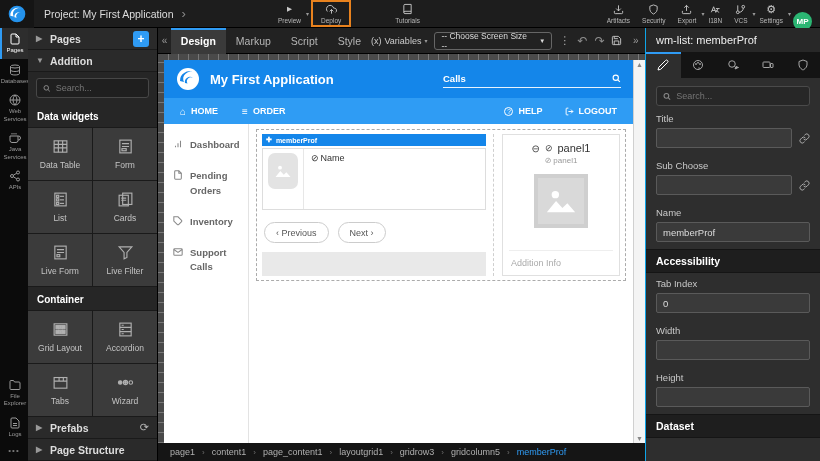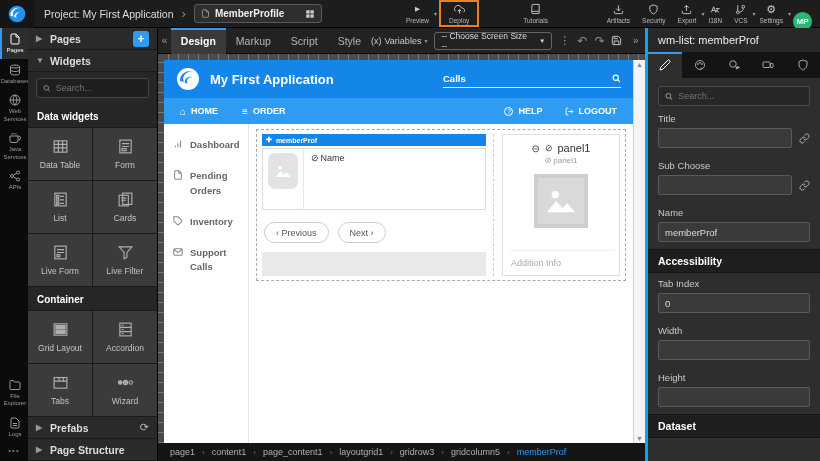--- a/index.html
+++ b/index.html
@@ -104,21 +104,21 @@
   .panel-sub { font-size:8px; color:#999; display:flex; gap:2px; margin-top:2px; justify-content:center; }
   .panel-img { width:54px; height:54px; background:#d9d9d9; border:4px solid #cfcfcf; margin:9px auto 8px; display:flex; align-items:center; justify-content:center; }
   .panel-img svg { width:34px; height:34px; }
   .panel-footer { font-size:9px; color:#aaa; border-top:1px solid #eee; margin-top:auto; padding:7px 2px; }
 
   .breadcrumb { height:18px; background:#151515; display:flex; align-items:center; padding:0 12px; gap:7px; font-size:9px; color:#b0b0b0; }
   .bc-sep { color:#6f6f6f; font-size:8px; }
   .bc-current { color:#2f9bf4; }
 
   
-  .inspector { width:175px; background:#2e2e2e; border-left:3px solid #0ea5e9; display:flex; flex-direction:column; overflow:hidden; }
+  .inspector { width:175px; background:#2e2e2e; border-left:1px solid #0ea5e9; display:flex; flex-direction:column; overflow:hidden; }
   .insp-title { height:24px; min-height:24px; display:flex; align-items:center; padding:0 10px; color:#eee; font-size:11px; background:#282828; }
   .insp-tabs { display:flex; background:#141414; height:26px; min-height:26px; }
   .i-tab { flex:1; display:flex; align-items:center; justify-content:center; color:#a5a5a5; }
   .i-tab svg { width:12px; height:12px; }
   .i-tab.active { background:#2e2e2e; box-shadow:inset 0 2px 0 #2f9bf4; color:#fff; }
   .insp-search { margin:8px 10px 2px; display:flex; align-items:center; gap:5px; background:#272727; border:1px solid #4a4a4a; border-radius:3px; height:20px; min-height:20px; padding:0 6px; }
   .f-group { padding:5px 10px 7px; }
   .f-label { color:#c9c9c9; font-size:9.5px; margin-bottom:4px; }
   .f-row { display:flex; align-items:center; gap:7px; }
   .f-input { flex:1; width:100%; background:#3a3a3a; border:1px solid #5a5a5a; border-radius:2px; height:20px; color:#ddd; font-size:9.5px; padding:0 6px; outline:none; font-family:inherit; min-width:0; }
@@ -133,33 +133,20 @@
   <div class="topbar">
     <div class="logo-box">
       <svg width="20" height="20" viewBox="0 0 24 24">
         <circle cx="12" cy="12" r="10" fill="#2492eb"></circle>
         <path d="M4 14a9 9 0 0 1 14-8 7 7 0 0 0-10 9z" fill="#fff"></path>
         <path d="M9 16a5 5 0 0 1 8-5 4 4 0 0 0-5.5 5.5z" fill="#fff"></path>
       </svg>
     </div>
     <span class="project-label">Project: My First Application</span>
     <span class="crumb-chev">›</span>
-    <div class="page-selector">
-      <svg width="9" height="11" viewBox="0 0 24 24" fill="none" stroke="#aaa" stroke-width="2">
-          <path d="M14 2H6a2 2 0 0 0-2 2v16a2 2 0 0 0 2 2h12a2 2 0 0 0 2-2V8z"></path>
-          <path d="M14 2v6h6"></path>
-        </svg>
-      <span class="plabel">MemberProfile</span>
-      <svg width="10" height="10" viewBox="0 0 24 24" fill="#ccc">
-          <rect x="3" y="3" width="8" height="8"></rect>
-          <rect x="13" y="3" width="8" height="8"></rect>
-          <rect x="3" y="13" width="8" height="8"></rect>
-          <rect x="13" y="13" width="8" height="8"></rect>
-        </svg>
-    </div>
 
     <div class="top-center">
       <div class="top-btn">
         <span class="ic">▶</span>
         <span>Preview</span>
         <span class="mini-chev">▾</span>
       </div>
       <div class="deploy-wrap">
         <div class="top-btn">
           <span class="ic">
@@ -307,21 +294,21 @@
     </div>
 
     <div class="palette">
       <div class="p-row">
         <span class="caret">▶</span>
         <span>Pages</span>
         <span class="add-btn">+</span>
       </div>
       <div class="p-row">
         <span class="caret">▼</span>
-        <span>Widgets</span>
+        <span>Addition</span>
       </div>
       <div class="p-search">
         <svg class="lens" width="9" height="9" viewBox="0 0 24 24" fill="none" stroke="currentColor" stroke-width="3">
             <circle cx="10" cy="10" r="7"></circle>
             <path d="M15.5 15.5L21 21"></path>
           </svg>
         <input placeholder="Search..." style="">
       </div>
       <div class="group-title">Data widgets</div>
       <div class="tiles">

